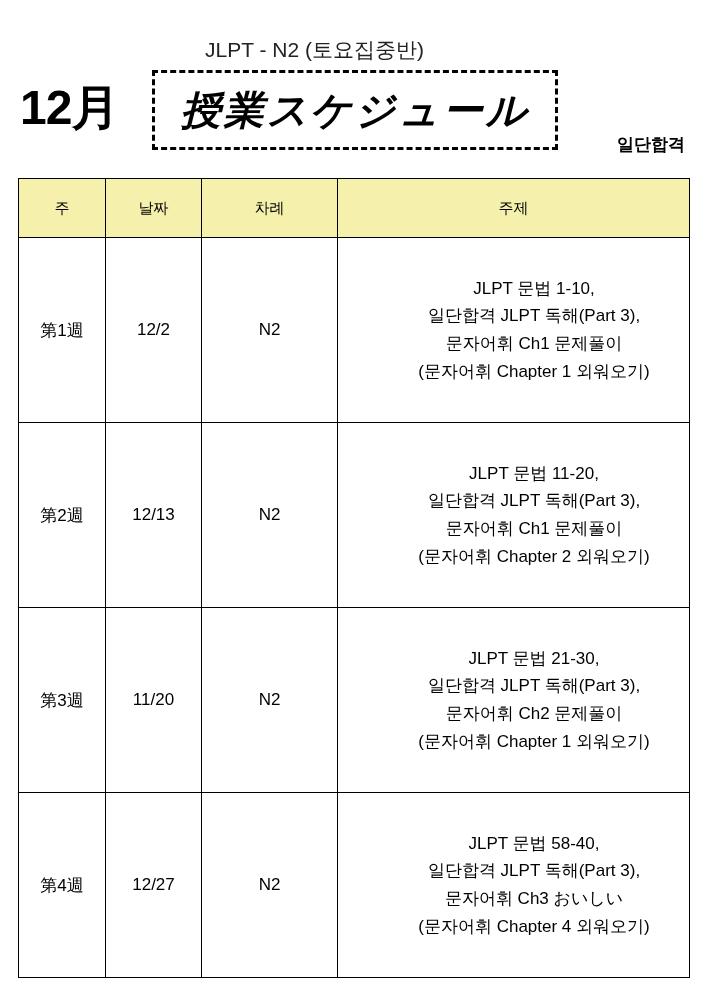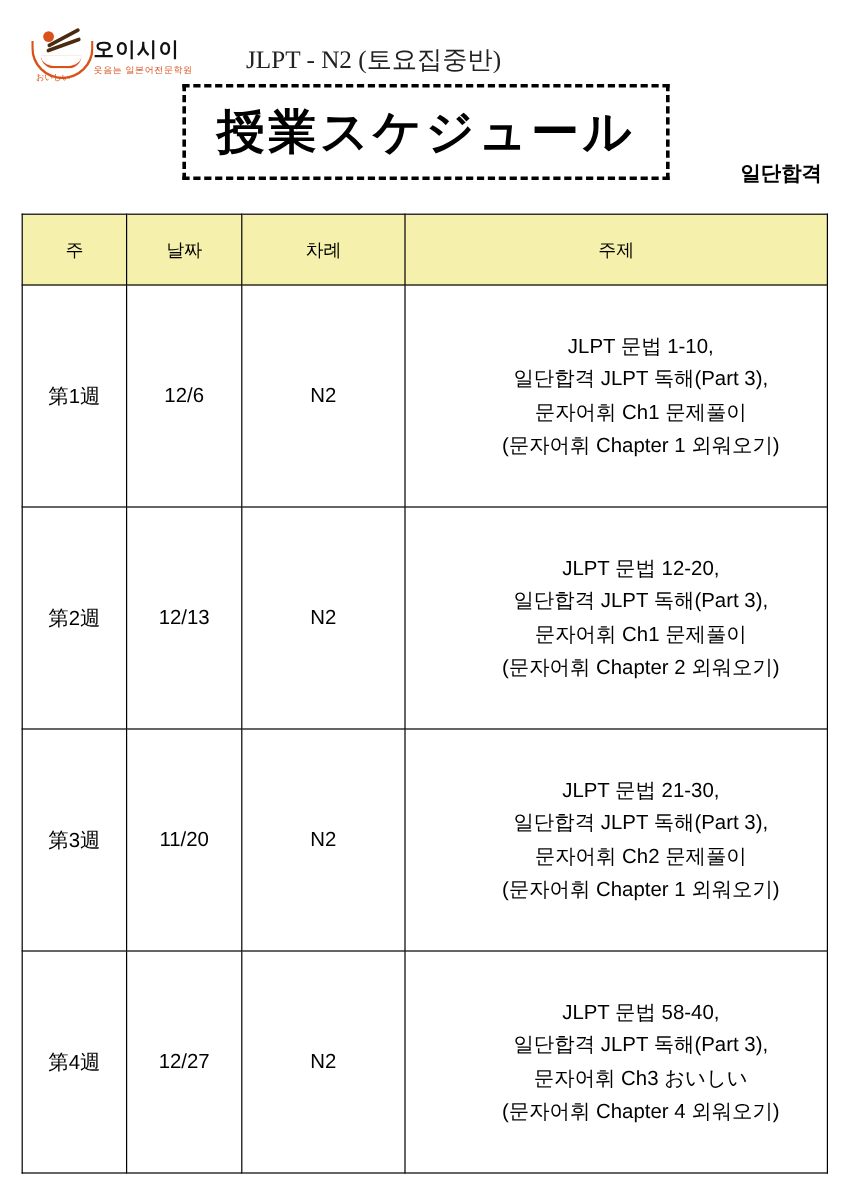--- a/index.html
+++ b/index.html
@@ -101,21 +101,20 @@
     white-space: nowrap;
   }
 
   .course-title {
     position: absolute;
     left: 205px;
     top: 36px;
     font-size: 21px;
     color: #222222;
     white-space: nowrap;
-    font-family: Liberation Serif, serif;
   }
 
   .month-label {
     position: absolute;
     left: 20px;
     top: 84px;
     font-size: 48px;
     font-weight: bold;
     letter-spacing: -1px;
     line-height: 1;
@@ -126,20 +125,21 @@
     position: absolute;
     left: 152px;
     top: 70px;
     width: 406px;
     height: 80px;
     border: 3px dashed #000000;
     display: flex;
     align-items: center;
     justify-content: center;
     box-sizing: border-box;
+    font-style: italic;
   }
   .title-box-text {
     font-size: 40px;
     font-weight: bold;
     letter-spacing: 3px;
     line-height: 1;
   }
 
   .teacher {
     position: absolute;
@@ -191,32 +191,24 @@
   }
   .topic-lines div {
     white-space: nowrap;
   }
 </style>
 </head>
 <body>
 
 <div class="header">
 
-  <div class="logo">
-    <div class="logo-bowl"></div>
-    <div class="logo-chopstick"></div>
-    <div class="logo-chopstick two"></div>
-    <div class="logo-dot"></div>
-    <div class="logo-ko">오이시이</div>
-    <div class="logo-jp">おいしい</div>
-    <div class="logo-sub">웃음는 일본어전문학원</div>
-  </div>
 
   <div class="course-title">JLPT - N2 (토요집중반)</div>
 
+  <div class="month-label">12月</div>
 
   <div class="title-box">
     <span class="title-box-text">授業スケジュール</span>
   </div>
 
   <div class="teacher">일단합격</div>
 </div>
 
 <div class="schedule-wrap">
   <table class="schedule">
@@ -230,38 +222,38 @@
       <tr>
         <th>주</th>
         <th>날짜</th>
         <th>차례</th>
         <th>주제</th>
       </tr>
     </thead>
     <tbody>
       <tr>
         <td>第1週</td>
-        <td>12/6</td>
+        <td>12/2</td>
         <td>N2</td>
         <td>
           <div class="topic-lines">
             <div>JLPT 문법 1-10,</div>
             <div>일단합격 JLPT 독해(Part 3),</div>
             <div>문자어휘 Ch1 문제풀이</div>
             <div>(문자어휘 Chapter 1 외워오기)</div>
           </div>
         </td>
       </tr>
       <tr>
         <td>第2週</td>
         <td>12/13</td>
         <td>N2</td>
         <td>
           <div class="topic-lines">
-            <div>JLPT 문법 12-20,</div>
+            <div>JLPT 문법 11-20,</div>
             <div>일단합격 JLPT 독해(Part 3),</div>
             <div>문자어휘 Ch1 문제풀이</div>
             <div>(문자어휘 Chapter 2 외워오기)</div>
           </div>
         </td>
       </tr>
       <tr>
         <td>第3週</td>
         <td>11/20</td>
         <td>N2</td>

